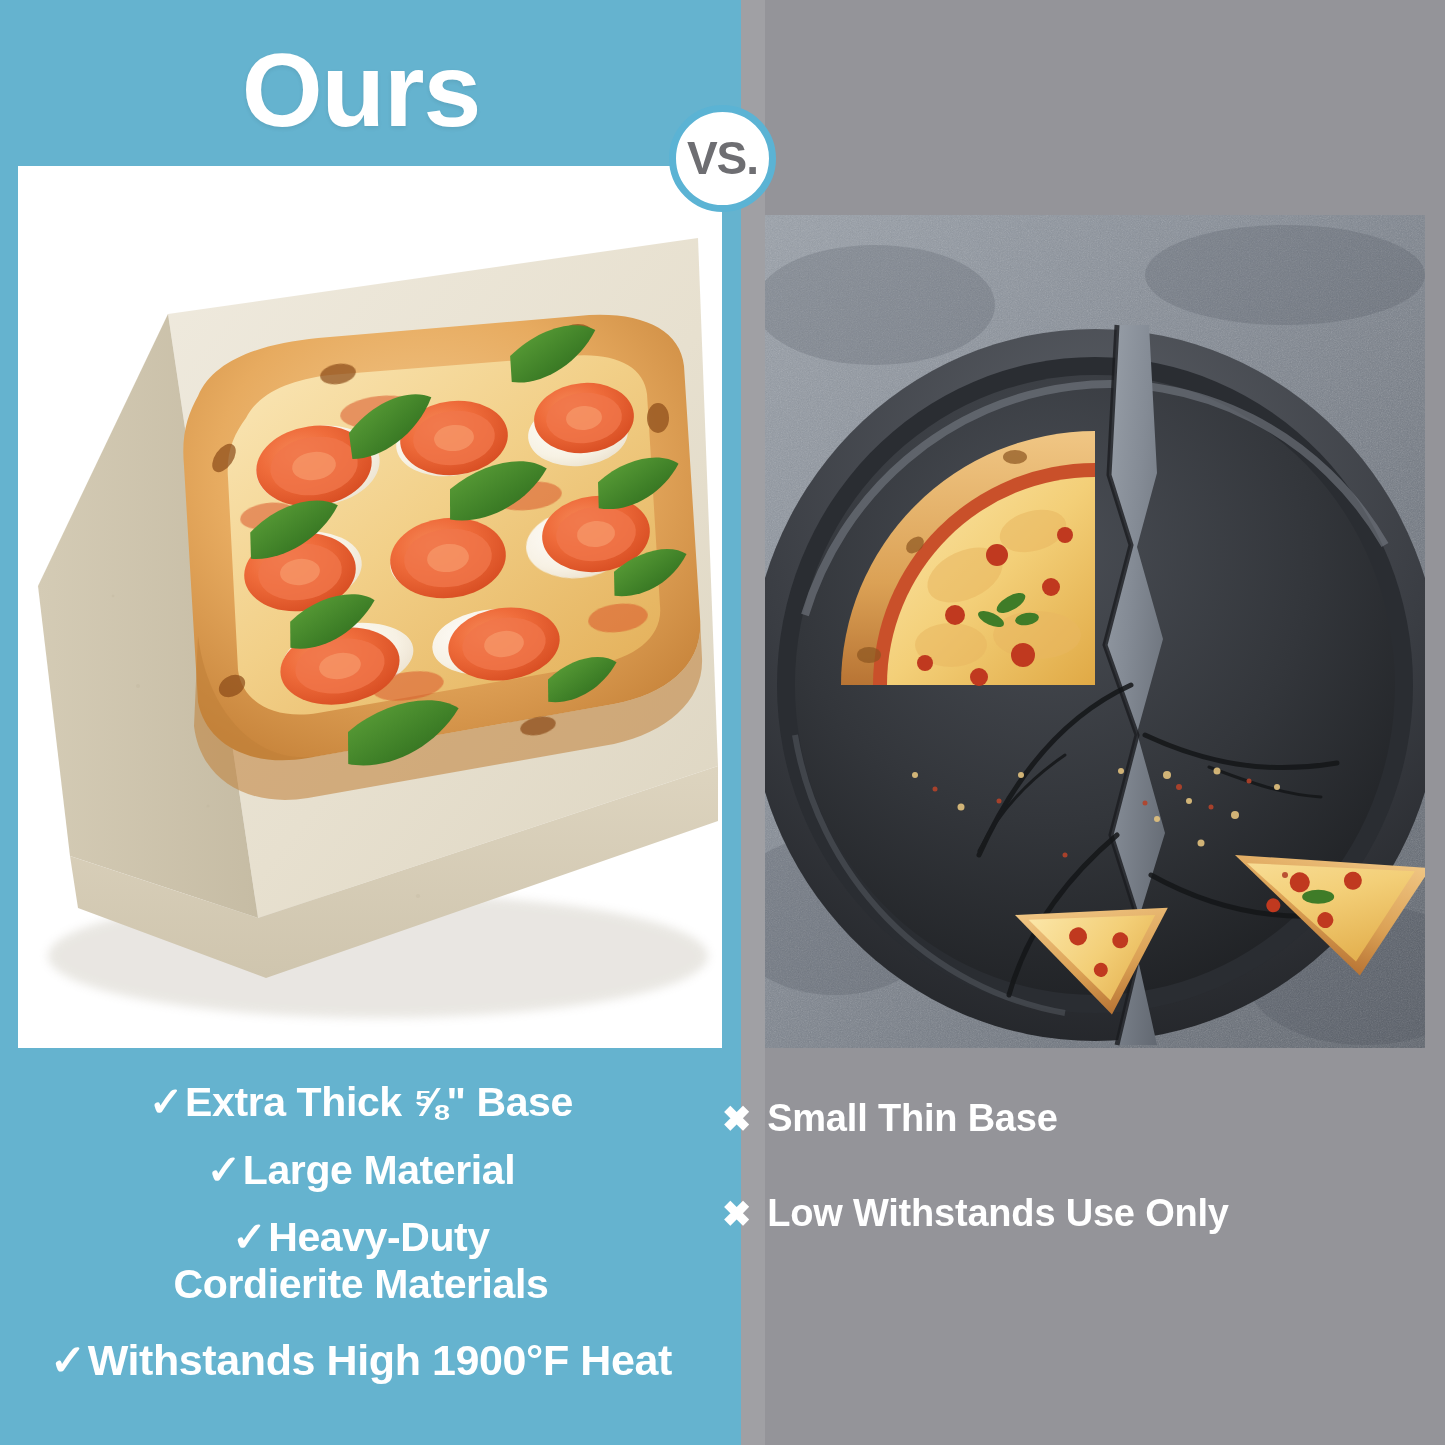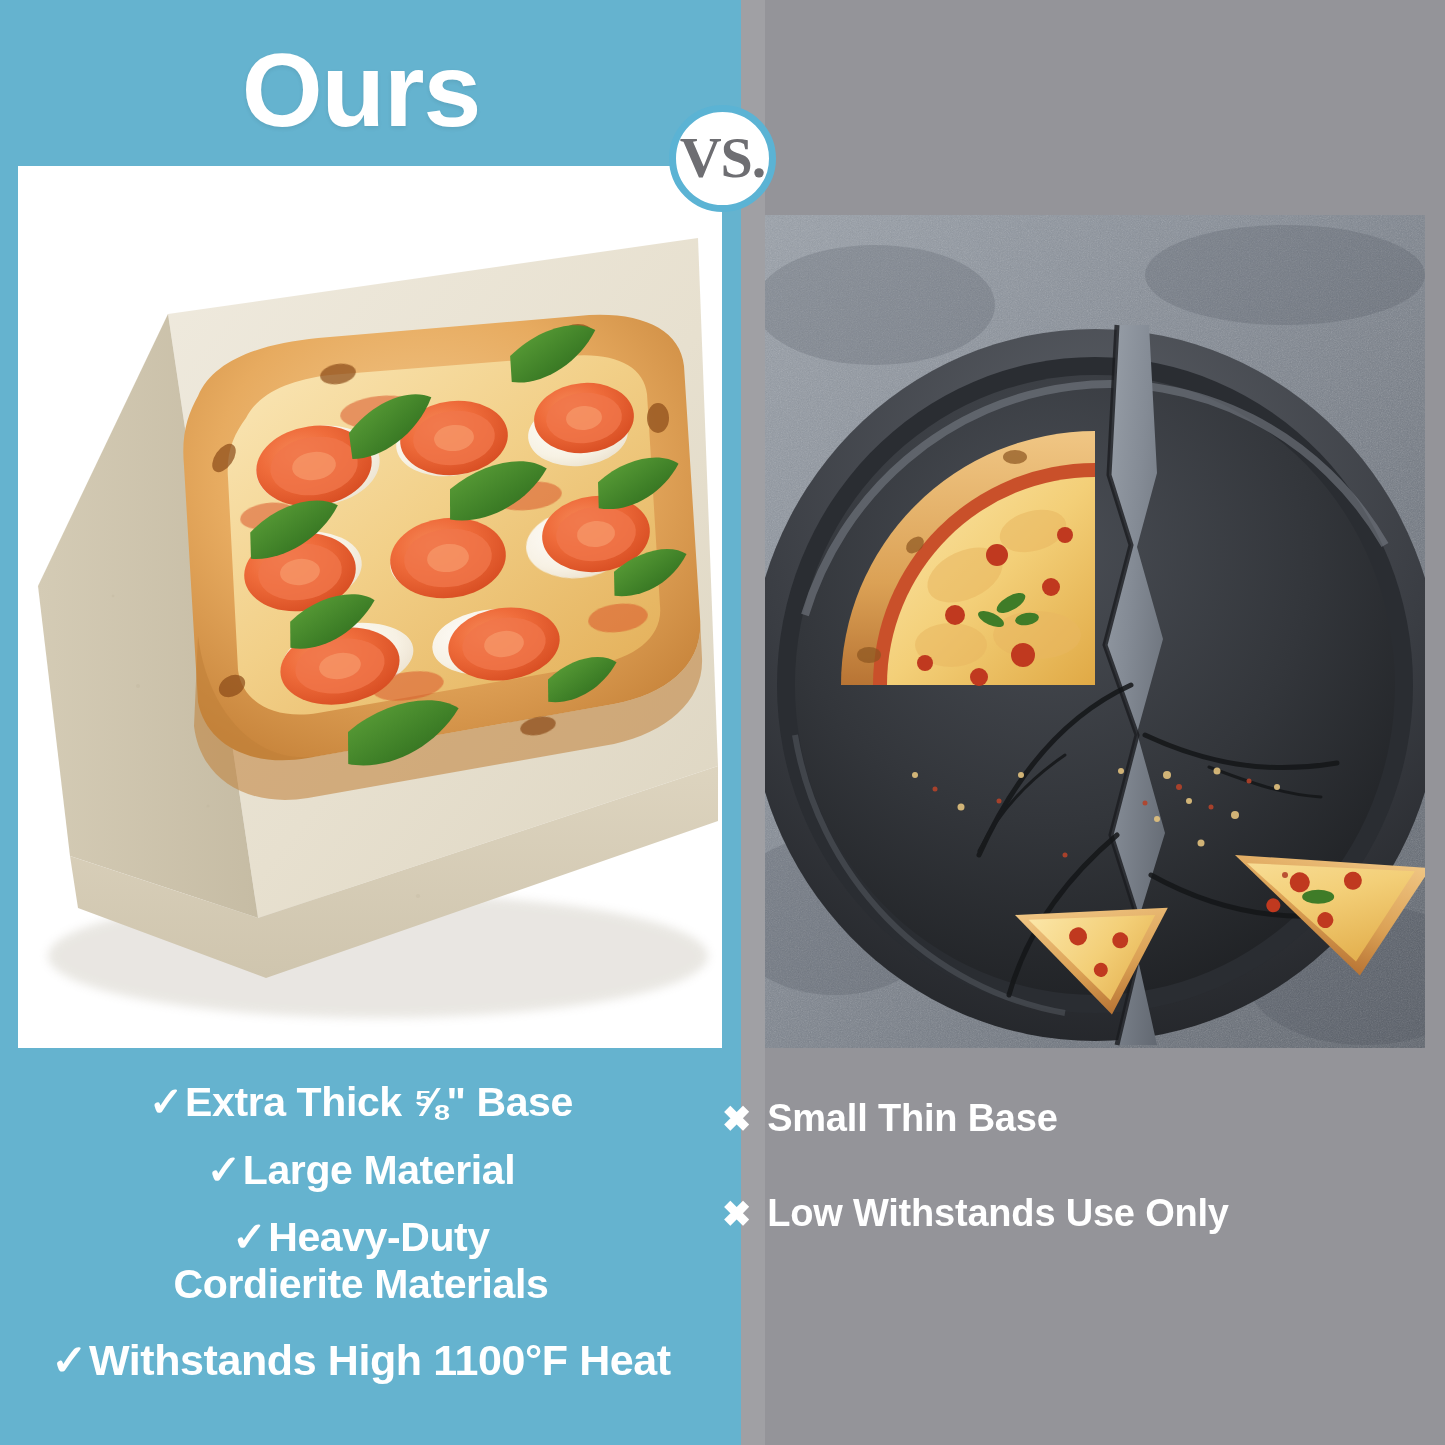--- a/index.html
+++ b/index.html
@@ -29,22 +29,22 @@
   #title-theirs{left:765px;width:660px;text-align:center;top:32px;}
 
   
   #vs-badge{
     position:absolute;left:669px;top:105px;width:107px;height:107px;
     border-radius:50%;background:#ffffff;border:7px solid #5bb3d4;
     box-sizing:border-box;display:flex;align-items:center;justify-content:center;
     z-index:20;
   }
   #vs-badge .vs-text{
-    color:#6e6e72;font-weight:700;font-size:58px;line-height:46px;
-    letter-spacing:-1px;transform:translateY(-1px);font-family:Liberation Serif, serif;
+    color:#6e6e72;font-weight:700;font-size:46px;line-height:46px;
+    letter-spacing:-1px;transform:translateY(-1px);
   }
 
   
   .photo{position:absolute;overflow:hidden;}
   #photo-ours{left:18px;top:166px;width:704px;height:882px;background:#ffffff;}
   #photo-theirs{left:765px;top:215px;width:660px;height:833px;background:#3a3d42;}
 
   
   #stone-scene{position:absolute;inset:0;}
 
@@ -405,21 +405,21 @@
       <span class="chk">✓</span><span>Extra Thick ⅝" Base</span>
     </div>
     <div class="b">
       <span class="chk">✓</span><span>Large Material</span>
     </div>
     <div class="b two-line">
       <span class="chk">✓</span><span>Heavy-Duty</span><br>
       <span>Cordierite Materials</span>
     </div>
     <div class="b b-last">
-      <span class="chk">✓</span><span>Withstands High 1100°F Heat</span>
+      <span class="chk">✓</span><span>Withstands High 1900°F Heat</span>
     </div>
   </div>
 
   <div class="bullets" id="bullets-theirs">
     <div class="b">
       <span class="x">✖</span><span>Small Thin Base</span>
     </div>
     <div class="b">
       <span class="x">✖</span><span>Low Withstands Use Only</span>
     </div>

